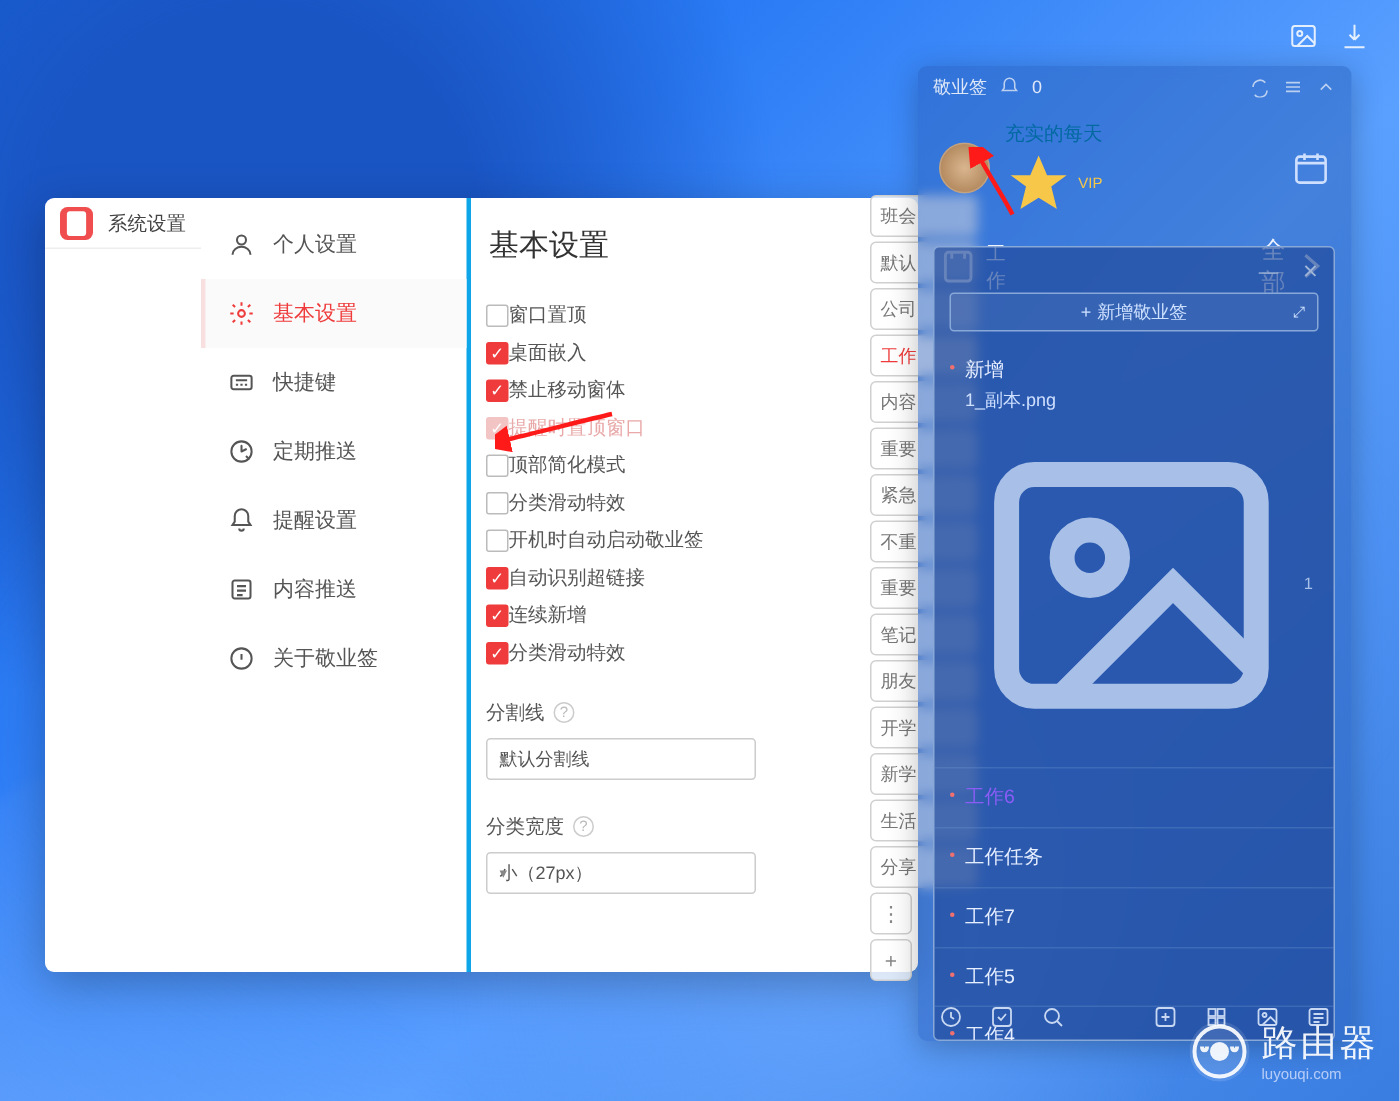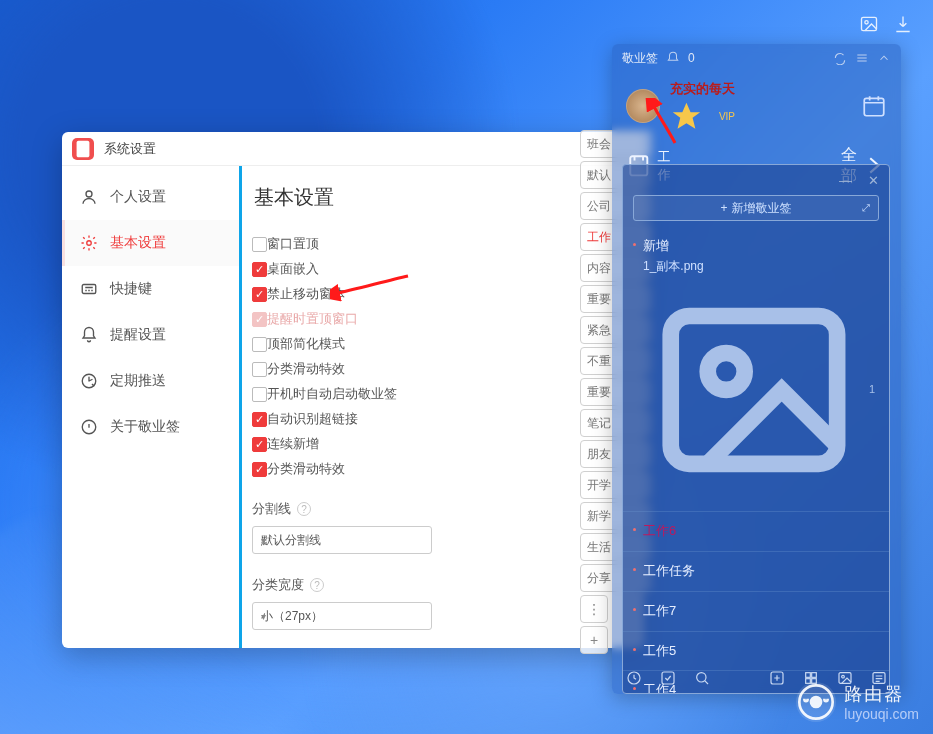--- a/index.html
+++ b/index.html
@@ -19,23 +19,22 @@
 
   
   .settings-win {
     position: absolute;
     left: 30px; top: 132px;
     width: 582px; height: 516px;
     background: #fff;
     border-radius: 6px;
     box-shadow: 0 8px 30px rgba(0,0,0,.25);
     display: flex;
-    flex-direction: column;
+    flex-direction: row;
     overflow: hidden;
-    margin-left: 32px;
   }
   .settings-titlebar {
     height: 34px;
     display: flex; align-items: center;
     padding: 0 10px;
     gap: 10px;
     color: #444;
     font-size: 13px;
     border-bottom: 1px solid #eee;
   }
@@ -151,22 +150,22 @@
     gap:8px;
   }
   .widget-titlebar .spacer { flex:1; }
   .widget-titlebar .icon { width:14px;height:14px; color:#bcd0f0; display:flex;align-items:center;justify-content:center;}
   .widget-profile {
     display:flex; align-items:center;
     gap:10px;
     padding: 8px 14px 12px;
   }
   .avatar { width:34px;height:34px;border-radius:50%; background: radial-gradient(circle,#d9b58e,#a67a4e); border:1px solid #fff3;}
-  .username { font-size:13px; color:#b91c1c;font-weight:bold;}
-  .vip-badge { font-size:10px; color:#f7c74a; display:flex;align-items:center;gap:16px; margin-top:2px;}
+  .username { font-size:13px; color:#0369a1;}
+  .vip-badge { font-size:10px; color:#f7c74a; display:flex;align-items:center;gap:4px; margin-top:2px;}
   .cal-icon { margin-left:auto; width:26px;height:26px; color:#cfe0ff;}
   
   .widget-subhead {
     display:flex;align-items:center;justify-content:space-between;
     padding:0 14px 6px;
     font-size:13px;
     color:#eef4ff;
   }
   .widget-sub-left { display:flex;align-items:center;gap:6px;}
   .widget-sub-right { display:flex;align-items:center;gap:4px; font-size:16px;}
@@ -213,21 +212,21 @@
     color:#e6eeff;
     line-height:1.45;
   }
   .note::before {
     content:"";
     position:absolute;
     left:10px; top:16px;
     width:3px;height:3px;border-radius:50%;
     background:#f07070;
   }
-  .note.hot .title { color:#be185d; }
+  .note.hot .title { color:#8b5cf6; }
   .note .title { }
   .note .sub { font-size:12px; color:#cfe0ff; margin-top:2px;}
   .note .img-ind { font-size:11px; color:#a8c0e8; margin-top:4px; display:flex;align-items:center;gap:4px;}
   
   .widget-foot {
     position:absolute;
     left:0; bottom:0; width:100%;
     height:32px;
     display:flex;align-items:center;
     padding:0 14px;
@@ -252,22 +251,22 @@
     color:#fff;
     opacity:0.92;
     z-index: 6;
   }
   .wm-icon {
     width:40px;height:40px;border-radius:50%;
     background:#fff2;
     display:flex;align-items:center;justify-content:center;
     color:#fff;
   }
-  .wm-text { font-size:18px; letter-spacing:2px;}
-  .wm-sub { font-size:14px; color:#e0e8ff; opacity:.8;}
+  .wm-text { font-size:24px; letter-spacing:2px;}
+  .wm-sub { font-size:10px; color:#e0e8ff; opacity:.8;}
   
   
   .tr-icons { position:absolute; top:14px; right:20px; display:flex; gap:14px; color:#fff; opacity:0.85; z-index:0;}
   .tr-icons div { width:20px;height:20px;}
 
   svg { width:100%; height:100%; }
 </style>
 </head>
 <body>
 
@@ -341,35 +340,44 @@
             <svg viewBox="0 0 24 24" fill="none" stroke="currentColor" stroke-width="1.8">
               <rect x="3" y="6" width="18" height="12" rx="2"></rect>
               <path d="M7 14h2M11 14h2M15 14h2M7 10h10"></path>
             </svg>
           </span>
           <span>快捷键</span>
         </div>
         <div class="side-item">
           <span class="side-icon">
             <svg viewBox="0 0 24 24" fill="none" stroke="currentColor" stroke-width="1.8">
-              <path d="M6 8a6 6 0 0112 0v5l2 3H4l2-3V8z"></path>
-              <path d="M10 19a2 2 0 004 0"></path>
-            </svg>
-          </span>
-          <span>提醒设置</span>
-        </div>
-        <div class="side-item">
-          <span class="side-icon">
-            <svg viewBox="0 0 24 24" fill="none" stroke="currentColor" stroke-width="1.8">
               <circle cx="12" cy="12" r="9"></circle>
               <path d="M12 12l4-2M12 12V7" stroke-linecap="round"></path>
               <path d="M16 16l3 3"></path>
             </svg>
           </span>
           <span>定期推送</span>
+        </div>
+        <div class="side-item">
+          <span class="side-icon">
+            <svg viewBox="0 0 24 24" fill="none" stroke="currentColor" stroke-width="1.8">
+              <path d="M6 8a6 6 0 0112 0v5l2 3H4l2-3V8z"></path>
+              <path d="M10 19a2 2 0 004 0"></path>
+            </svg>
+          </span>
+          <span>提醒设置</span>
+        </div>
+        <div class="side-item">
+          <span class="side-icon">
+            <svg viewBox="0 0 24 24" fill="none" stroke="currentColor" stroke-width="1.8">
+              <rect x="4" y="4" width="16" height="16" rx="2"></rect>
+              <path d="M8 9h8M8 13h8M8 17h5"></path>
+            </svg>
+          </span>
+          <span>内容推送</span>
         </div>
         <div class="side-item">
           <span class="side-icon">
             <svg viewBox="0 0 24 24" fill="none" stroke="currentColor" stroke-width="1.8">
               <circle cx="12" cy="12" r="9"></circle>
               <path d="M12 8v5M12 16h.01"></path>
             </svg>
           </span>
           <span>关于敬业签</span>
         </div>

